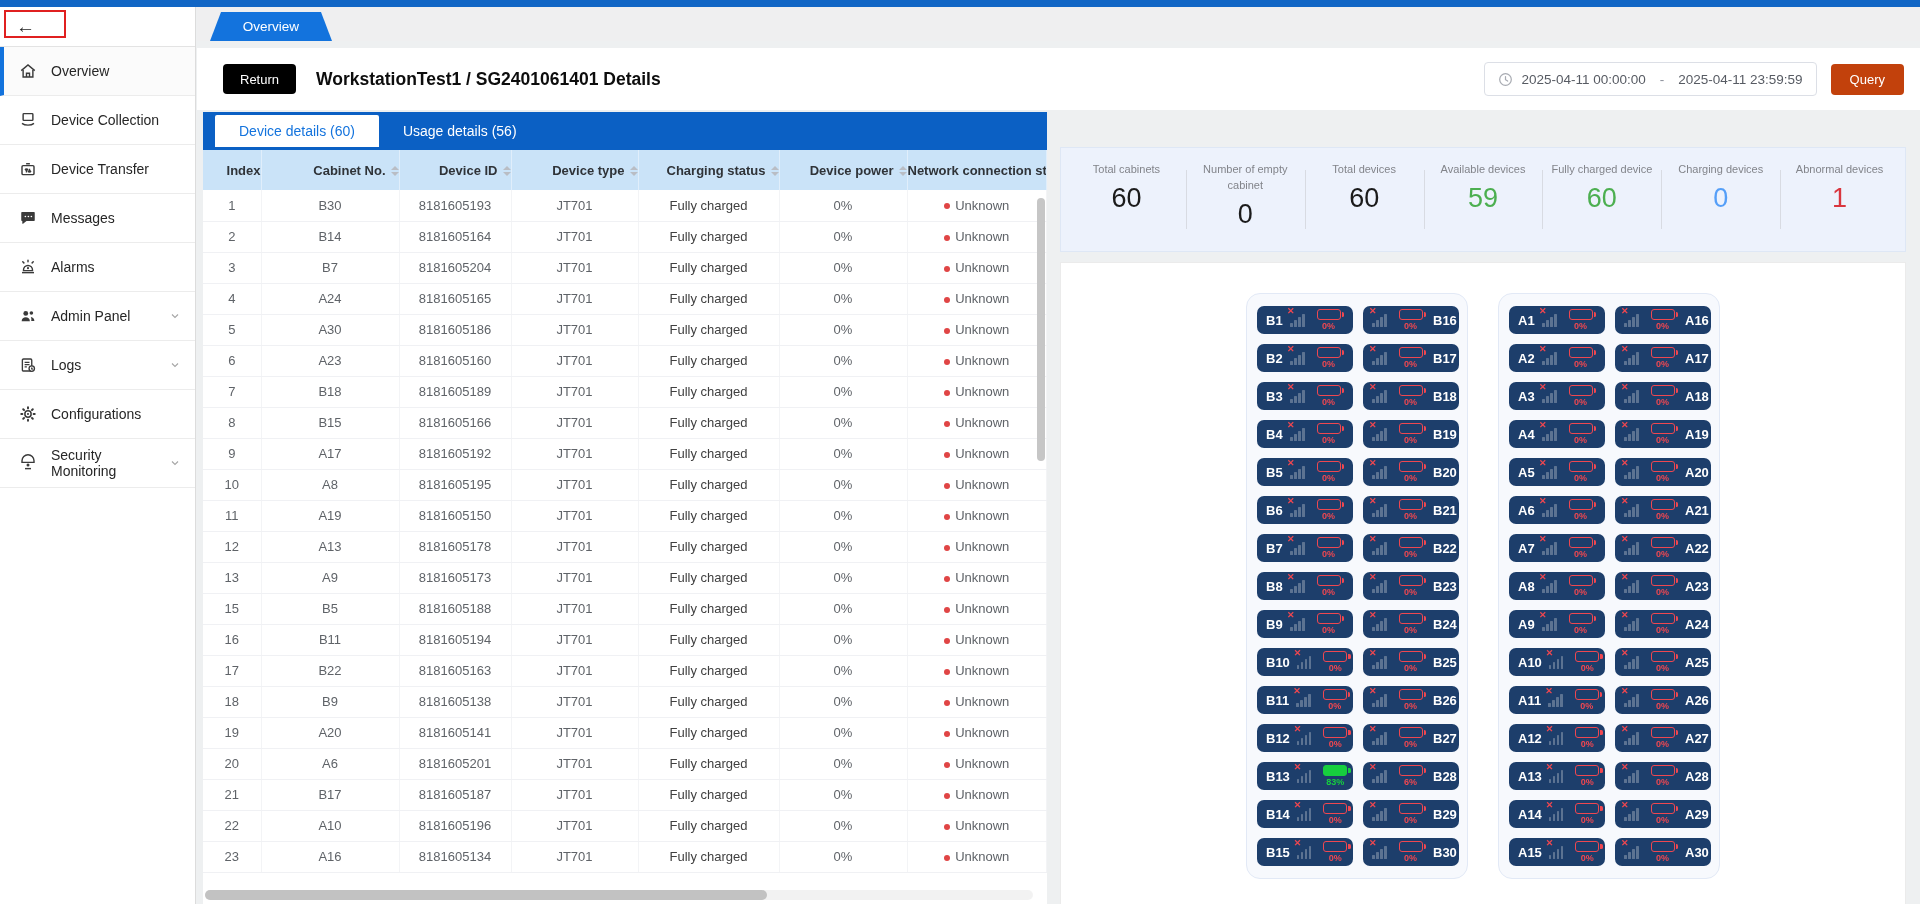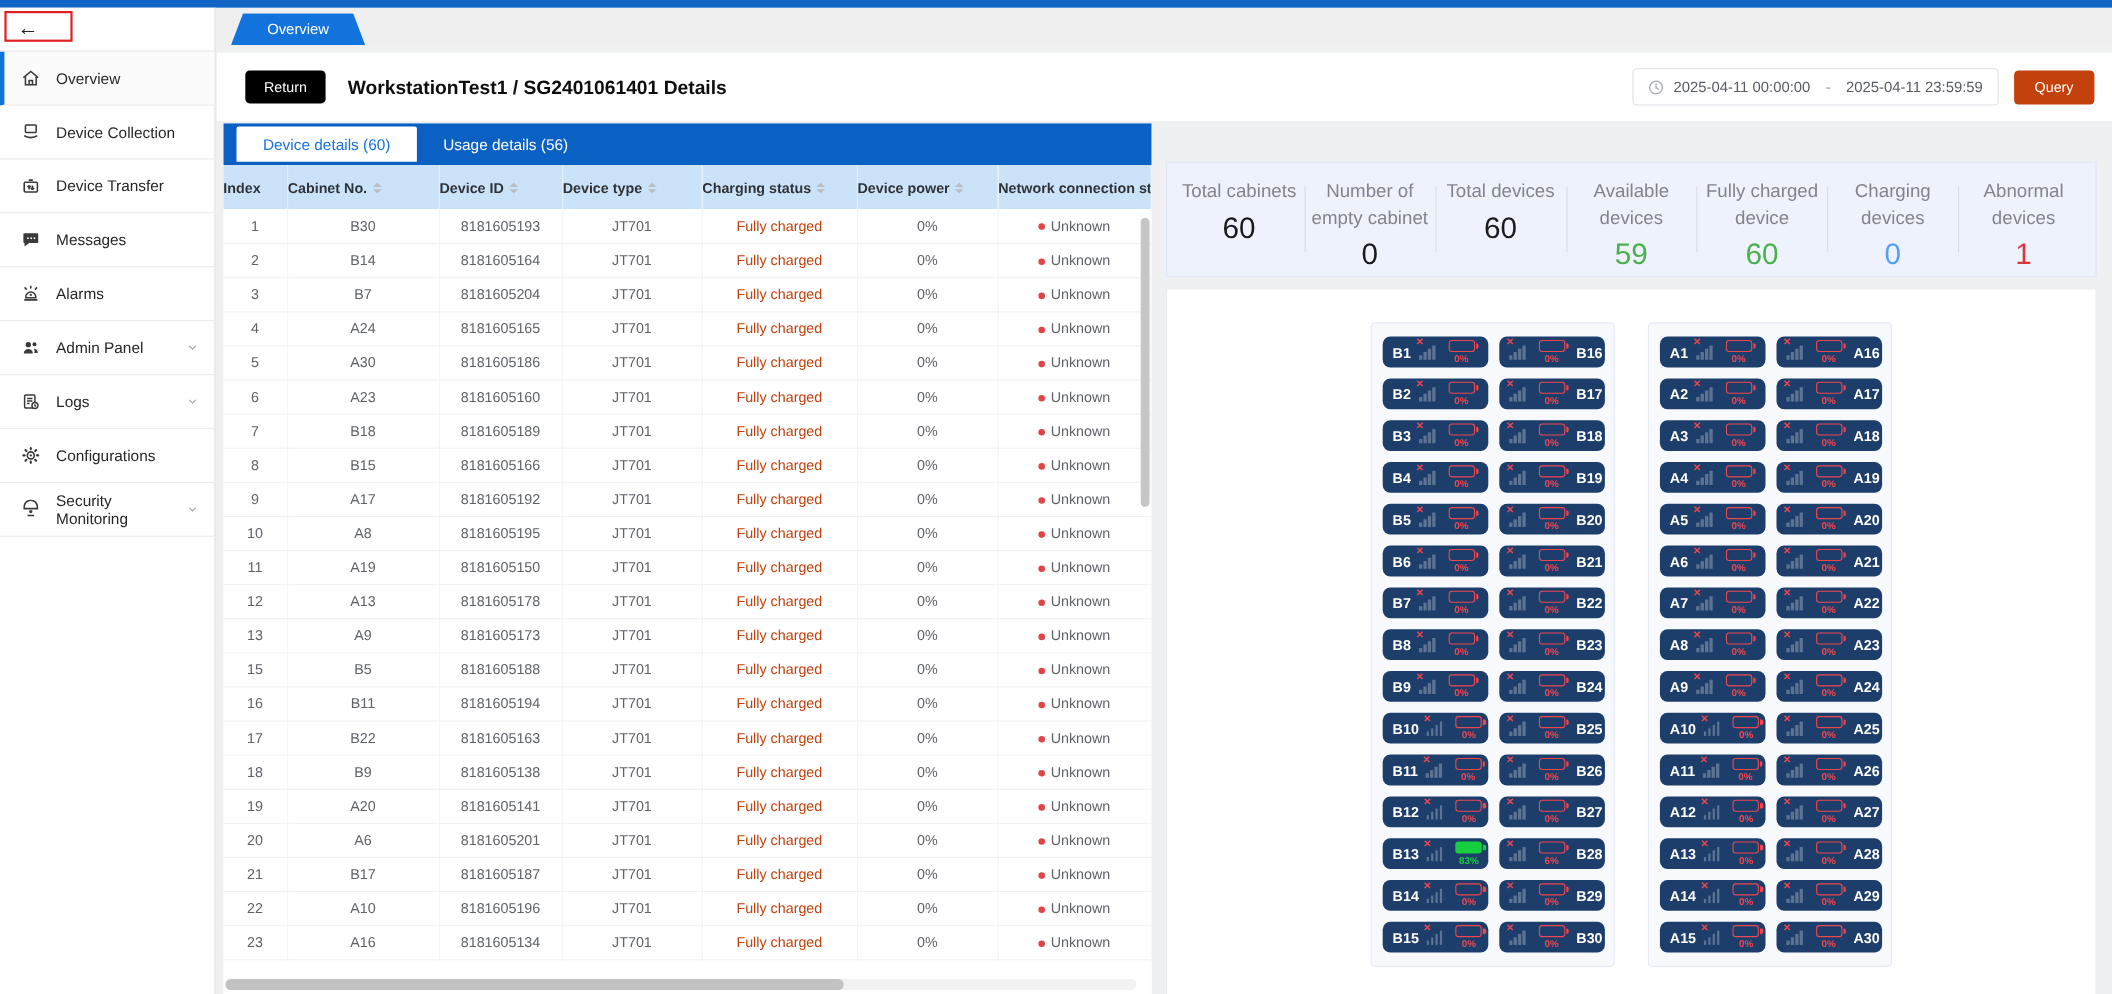--- a/index.html
+++ b/index.html
@@ -38,45 +38,45 @@
   .dtab { height:32px; display:flex; align-items:center; padding:0 24px; color:#fff; font-size:14px; cursor:pointer; white-space:nowrap; }
   .dtab.active { background:#fff; color:#1373dd; border-radius:2px 2px 0 0; }
 
   table.dev { width:100%; border-collapse:collapse; table-layout:fixed; font-size:13px; color:#5f6368; }
   table.dev th:nth-child(1),table.dev td:nth-child(1){width:58px;}
   table.dev th:nth-child(2),table.dev td:nth-child(2){width:138px;}
   table.dev th:nth-child(3),table.dev td:nth-child(3){width:112px;}
   table.dev th:nth-child(4),table.dev td:nth-child(4){width:127px;}
   table.dev th:nth-child(5),table.dev td:nth-child(5){width:141px;}
   table.dev th:nth-child(6),table.dev td:nth-child(6){width:128px;margin-top:40px;}
-  table.dev th { background:#cae3f8; height:40px; font-weight:bold; color:#2f3338; font-size:13px; text-align:left; border-right:1px solid #e0eefb; white-space:nowrap; overflow:hidden; }
+  table.dev th { background:#cae3f8; height:40px; font-weight:bold; color:#2f3338; font-size:13px; text-align:right; border-right:1px solid #e0eefb; white-space:nowrap; overflow:hidden; }
   table.dev td { height:31px; text-align:center; border-bottom:1px solid #f0f1f4; border-right:1px solid #f3f4f6; white-space:nowrap; overflow:hidden; }
   .caret { display:inline-flex; flex-direction:column; gap:2px; margin-left:5px; vertical-align:middle; }
   .caret i { width:0; height:0; border-left:4px solid transparent; border-right:4px solid transparent; display:block; }
   .caret .up { border-bottom:4px solid #b9bdc4; }
   .caret .dn { border-top:4px solid #b9bdc4; }
-  td.status-green { color:#c2410c; }
+  td.status-green { color:#404040; }
   .netdot { display:inline-block; width:6px; height:6px; border-radius:50%; background:#e04545; margin-right:5px; vertical-align:middle; }
 
   .vscroll { position:absolute; right:2px; top:86px; width:8px; height:263px; background:#c6c6c6; border-radius:4px; cursor:pointer; }
   .hscroll-track { position:absolute; left:2px; right:14px; bottom:4px; height:10px; background:rgba(0,0,0,0.05); border-radius:5px; }
   .hscroll { position:absolute; left:2px; bottom:4px; width:562px; height:10px; background:#c2c2c2; border-radius:5px; cursor:pointer; }
 
   
   .stats-card { position:absolute; left:863px; top:140px; width:846px; height:105px; background:#edf2fc; border:1px solid #dee7f5; display:flex; padding:14px 6px 8px 6px; }
   .stat { flex:1; text-align:center; position:relative; padding:0 4px; }
   .stat:not(:first-child)::before { content:""; position:absolute; left:0; top:8px; bottom:14px; width:1px; background:#d8dbe2; }
-  .stat-label { font-size:17px; color:#82848a; line-height:1.45; }
+  .stat-label { font-size:11px; color:#82848a; line-height:1.45; }
   .stat:nth-child(2) .stat-label { max-width:112px; margin:0 auto; }
   .stat-value { font-size:27px; margin-top:5px; color:#1b1b1b; }
   .stat-value.green { color:#4caf50; } .stat-value.blue { color:#559ff8; } .stat-value.red { color:#d9363e; } .stat-value.dark { color:#1b1b1b; }
 
   
   .grid-card { position:absolute; left:863px; top:255px; width:846px; height:680px; background:#fff; border:1px solid #ebebeb; display:flex; justify-content:center; align-items:flex-start; gap:30px; padding-top:30px; }
-  .cab-box { width:222px; background:#f7f9fd; border:1px solid #e2e9f6; border-radius:4px; padding:12px 10px; display:flex; gap:10px; }
+  .cab-box { width:222px; background:#f7f9fd; border:1px solid #e2e9f6; border-radius:14px; padding:12px 10px; display:flex; gap:10px; }
   .cab-col { display:flex; flex-direction:column; gap:10px; }
   .slot { width:96px; height:28px; background:#1d3e6b; border-radius:7px; display:flex; align-items:center; color:#fff; padding:0 9px; gap:7px; cursor:pointer; }
   .slot .sname { flex:1; font-size:13px; font-weight:bold; }
   .slot.mirror .sname { text-align:right; }
   .sig { position:relative; display:flex; align-items:flex-end; height:14px; flex:none; }
   .sig i { width:2.5px; margin-right:1.5px; background:#5c7392; display:block; border-radius:0.5px; }
   .sig i:nth-of-type(1){height:4px;} .sig i:nth-of-type(2){height:7px;} .sig i:nth-of-type(3){height:10px;} .sig i:nth-of-type(4){height:13px;}
   .sig .x { position:absolute; top:-6px; left:-3px; color:#ef4750; font-size:9px; font-weight:bold; line-height:1; }
   .batt { display:flex; flex-direction:column; align-items:center; width:31px; flex:none; }
   .batt-body { width:24px; height:11px; border:1.5px solid #ef4750; border-radius:3px; position:relative; }

